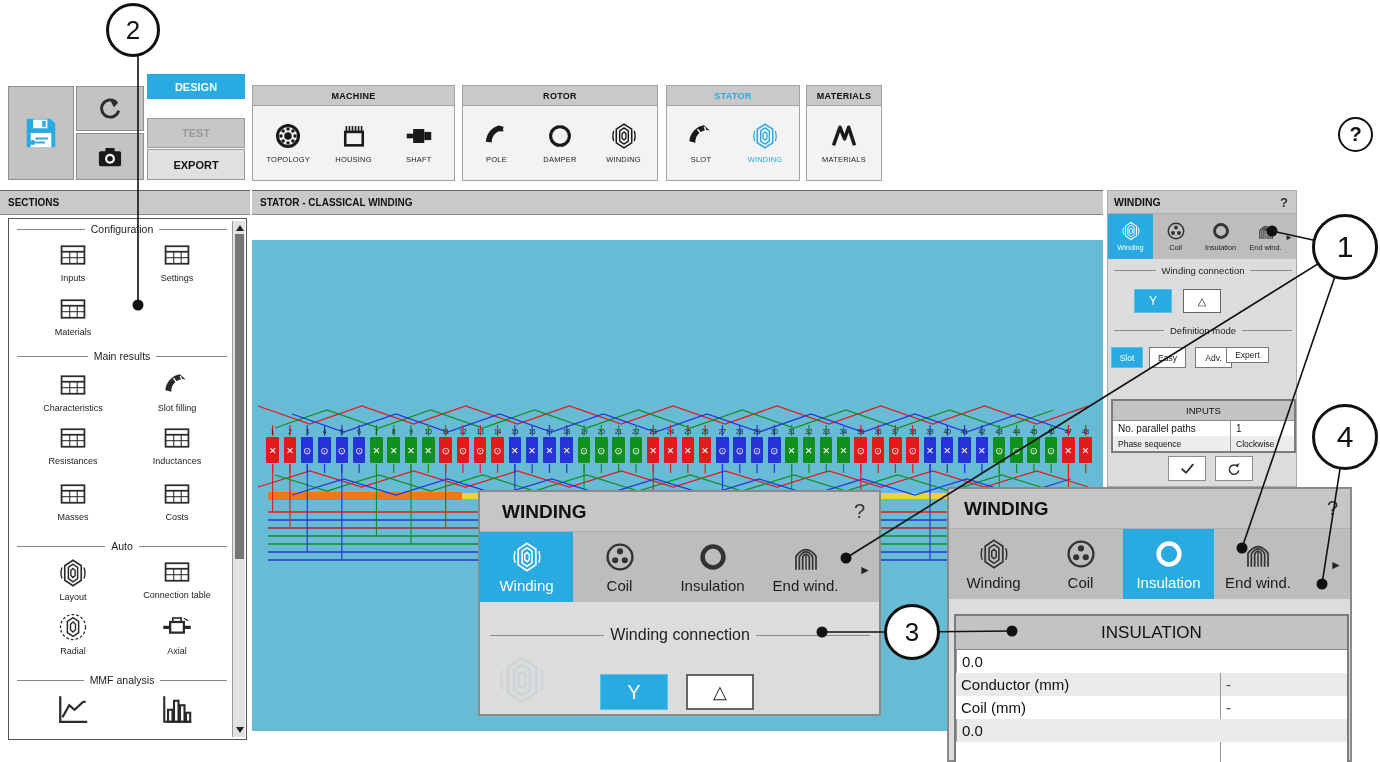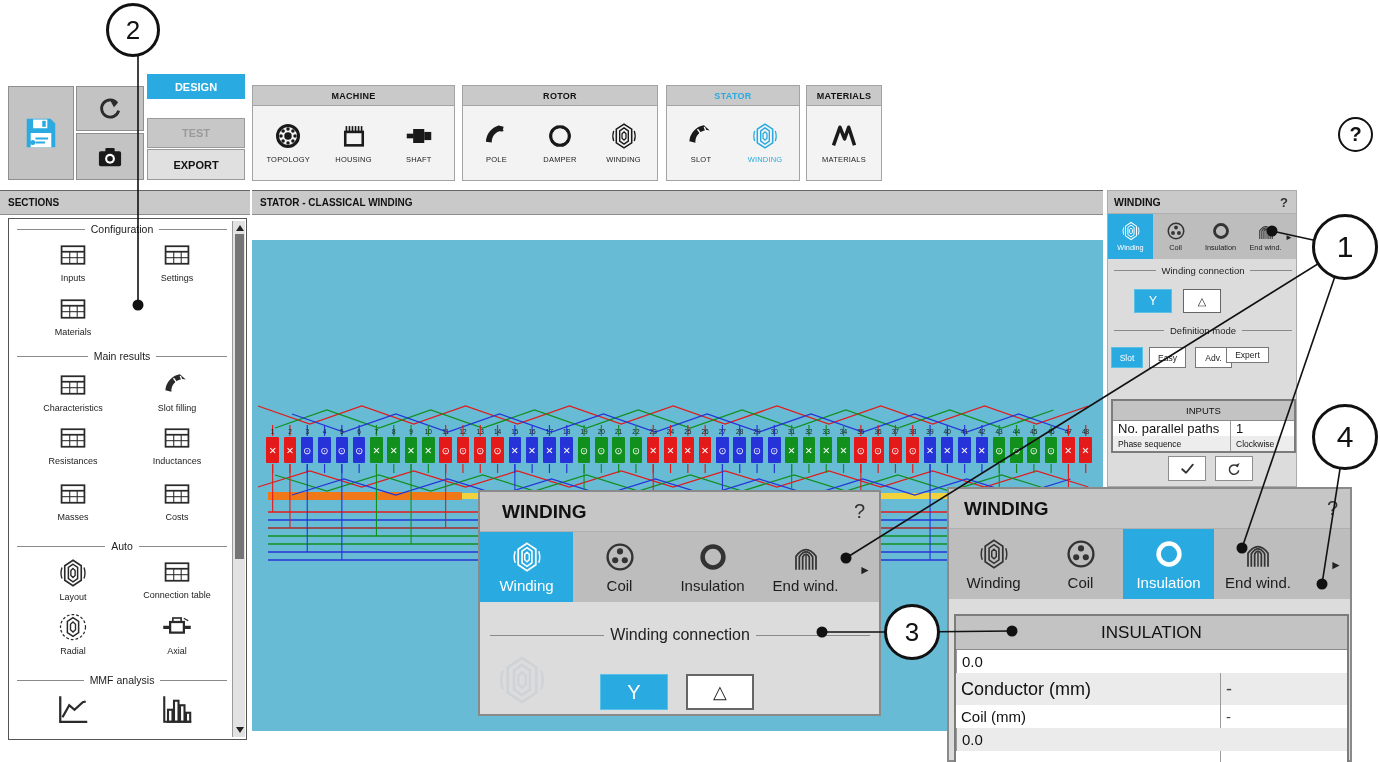--- a/index.html
+++ b/index.html
@@ -918,21 +918,21 @@
         <span>Definition mode</span>
         <span class="ln"></span>
       </div>
     <div class="mbtn on" style="left:3px;top:156px;width:32px;height:21px">Slot</div>
     <div class="mbtn" style="left:41px;top:156px;width:37px;height:21px">Easy</div>
     <div class="mbtn" style="left:87px;top:156px;width:37px;height:21px">Adv.</div>
     <div class="mbtn" style="left:118px;top:156px;width:43px;height:16px">Expert</div>
 
     <div class="dtable" style="left:3px;top:208px;width:185px">
       <div class="dt-hdr" style="height:20px;font-size:9.5px">INPUTS</div>
-      <div class="dt-row" style="height:15px;font-size:13px;background:#fff">
+      <div class="dt-row" style="height:15px;font-size:10px;background:#fff">
         <span class="dt-lab">No. parallel paths</span>
         <span class="dt-val" style="width:64px">1</span>
         </div>
       <div class="dt-row" style="height:15px;font-size:8.5px;background:#EDEDED">
         <span class="dt-lab">Phase sequence</span>
         <span class="dt-val" style="width:64px">Clockwise</span>
         </div>
     </div>
     <div class="iconbtn" style="left:60px;top:265px">
       <span>
@@ -1042,21 +1042,21 @@
           </span>
         <span class="lbl">End wind.</span>
         </div>
       <span class="more" style="right:8px;top:30px;font-size:12px">►</span>
     </div>
     <div class="dtable" style="left:5px;top:125px;width:395px">
       <div class="dt-hdr" style="height:34px;font-size:17px">INSULATION</div>
       <div class="dt-row" style="height:23px;font-size:15px;background:#fff">
         <span class="dt-val" style="width:127px">0.0</span>
         </div>
-      <div class="dt-row" style="height:32px;font-size:18px;background:#EBEBEB">
+      <div class="dt-row" style="height:23px;font-size:15px;background:#EBEBEB">
         <span class="dt-lab" actable="false">Conductor (mm)</span>
         <span class="dt-val" style="width:127px;color:#444">-</span>
         </div>
       <div class="dt-row" style="height:23px;font-size:15px;background:#fff">
         <span class="dt-lab">Coil (mm)</span>
         <span class="dt-val" style="width:127px;color:#444">-</span>
         </div>
       <div class="dt-row" style="height:23px;font-size:15px;background:#EBEBEB">
         <span class="dt-val" style="width:127px">0.0</span>
         </div>

